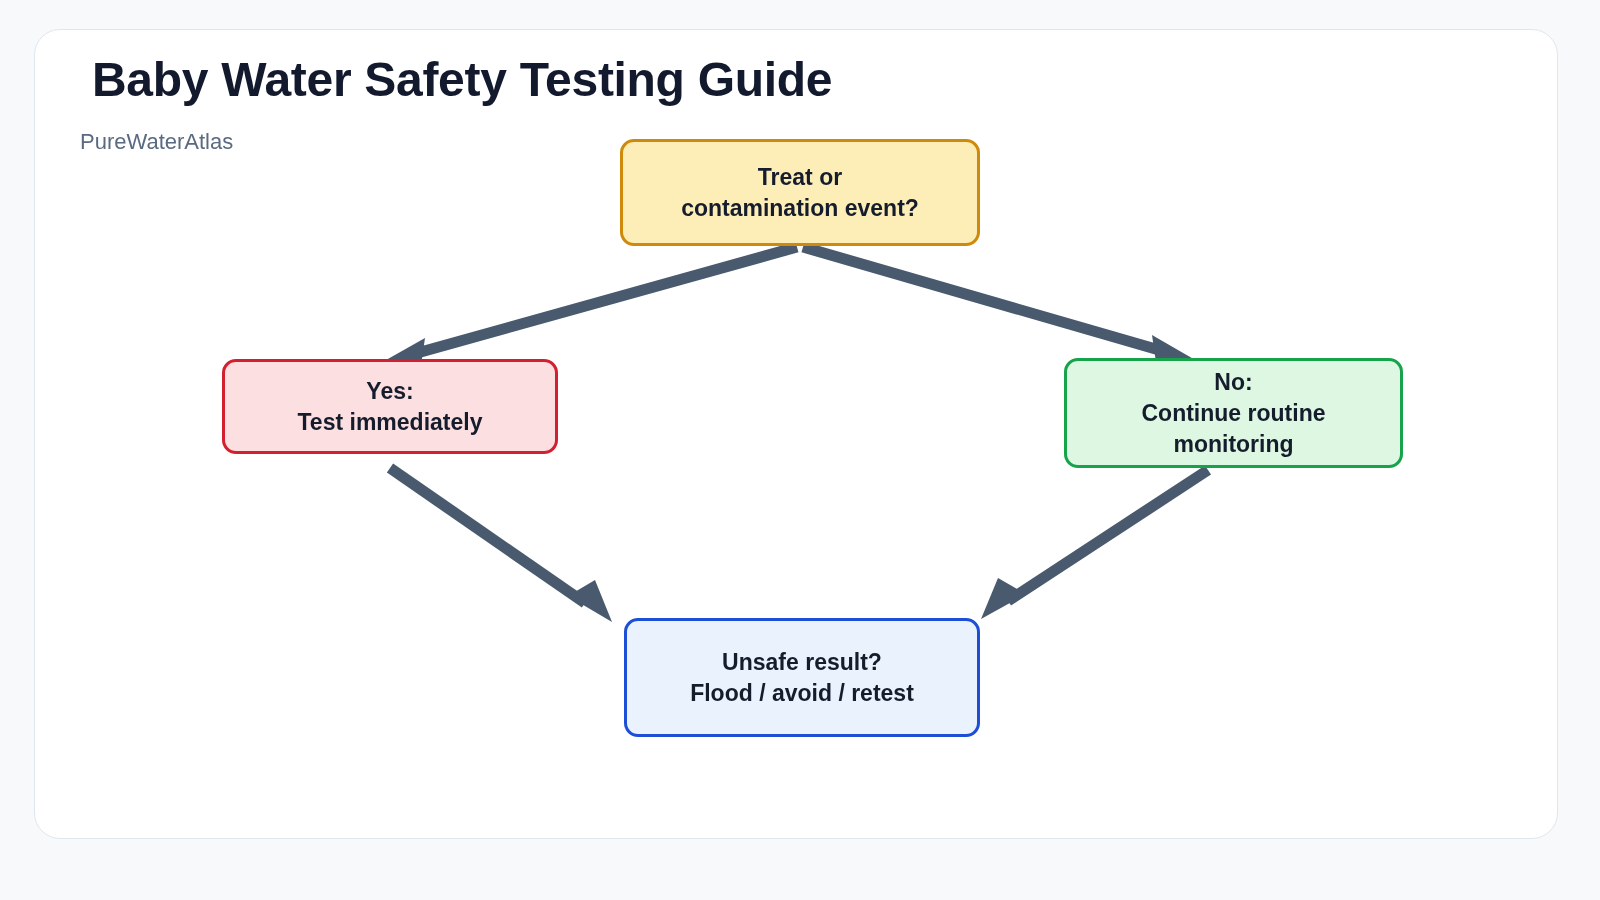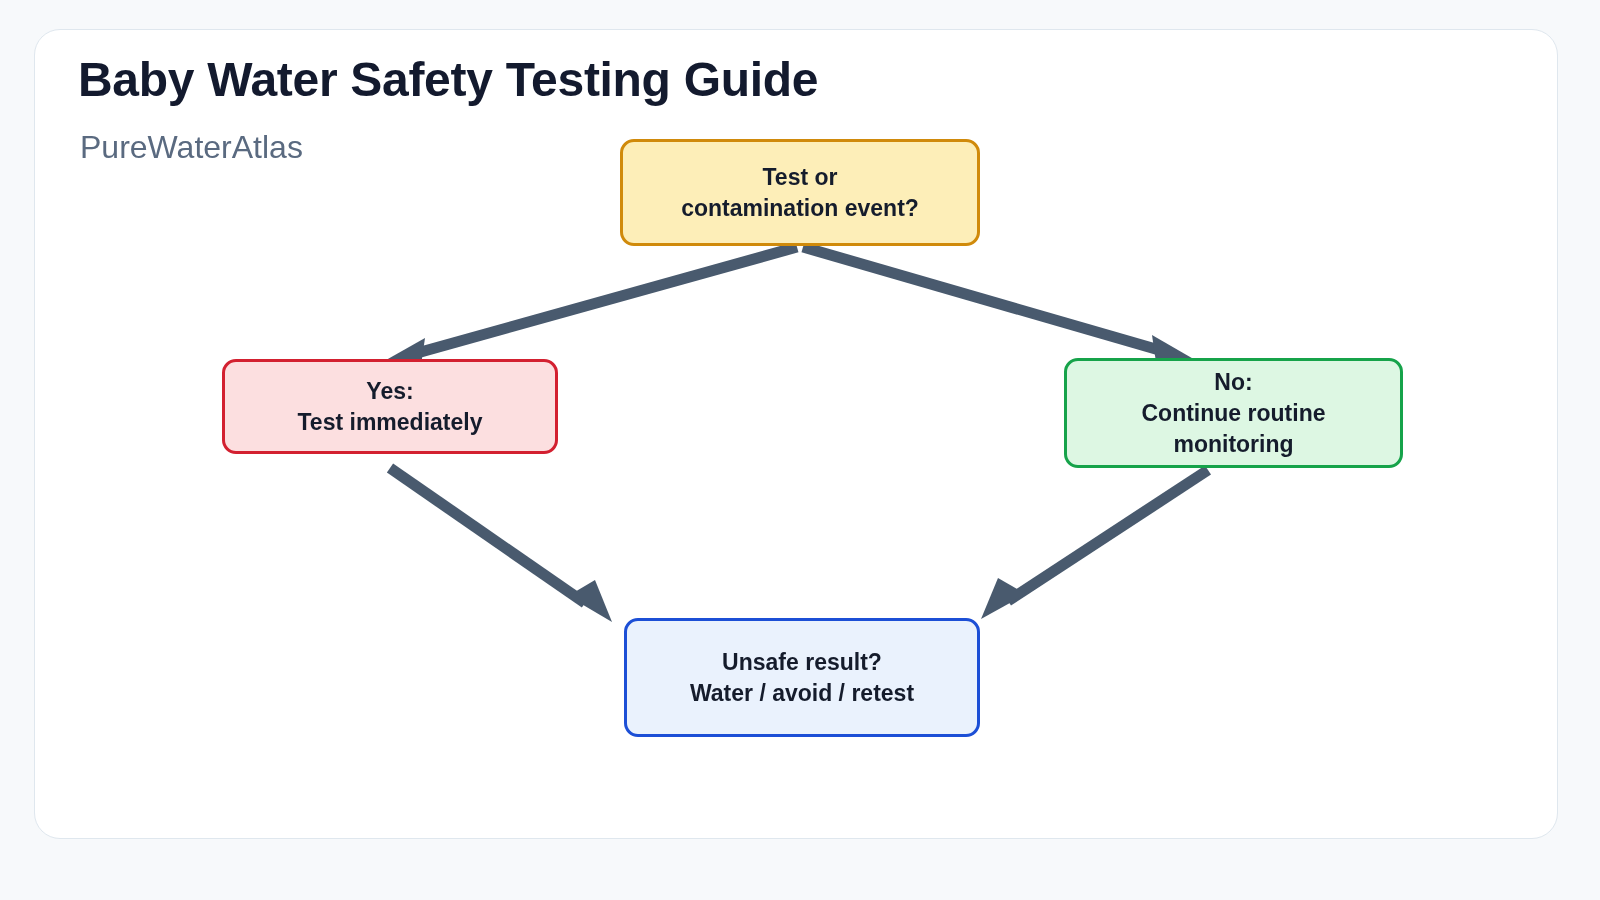--- a/index.html
+++ b/index.html
@@ -20,33 +20,33 @@
     top: 29px;
     width: 1524px;
     height: 810px;
     background: #ffffff;
     border: 1.5px solid #dfe7ee;
     border-radius: 26px;
     box-sizing: border-box;
   }
   #page-title {
     position: absolute;
-    left: 78px;
+    left: 92px;
     top: 52px;
     font-size: 48px;
     font-weight: bold;
     color: #131a2e;
     letter-spacing: -0.3px;
     white-space: nowrap;
   }
   #page-subtitle {
     position: absolute;
     left: 80px;
     top: 129px;
-    font-size: 32px;
+    font-size: 22px;
     color: #5a6a80;
     white-space: nowrap;
   }
   #flow-canvas {
     position: absolute;
     left: 0;
     top: 0;
     width: 1600px;
     height: 900px;
   }
@@ -120,21 +120,21 @@
   <g>
     <path d="M 390 468 L 585 603" stroke="#495a6e" stroke-width="11" fill="none" stroke-linecap="butt"></path>
     <polygon points="612,622 568,596 595,580" fill="#495a6e"></polygon>
   </g>
   <g>
     <path d="M 1208 470 L 1008 601" stroke="#495a6e" stroke-width="11" fill="none" stroke-linecap="butt"></path>
     <polygon points="981,619 1026,594 998,578" fill="#495a6e"></polygon>
   </g>
 </svg>
 
-<div class="node" id="node-decision">Test or
+<div class="node" id="node-decision">Treat or
 contamination event?</div>
 <div class="node" id="node-yes">Yes:
 Test immediately</div>
 <div class="node" id="node-no">No:
 Continue routine
 monitoring</div>
 <div class="node" id="node-outcome">Unsafe result?
-Water / avoid / retest</div>
+Flood / avoid / retest</div>
 
 </body></html>

